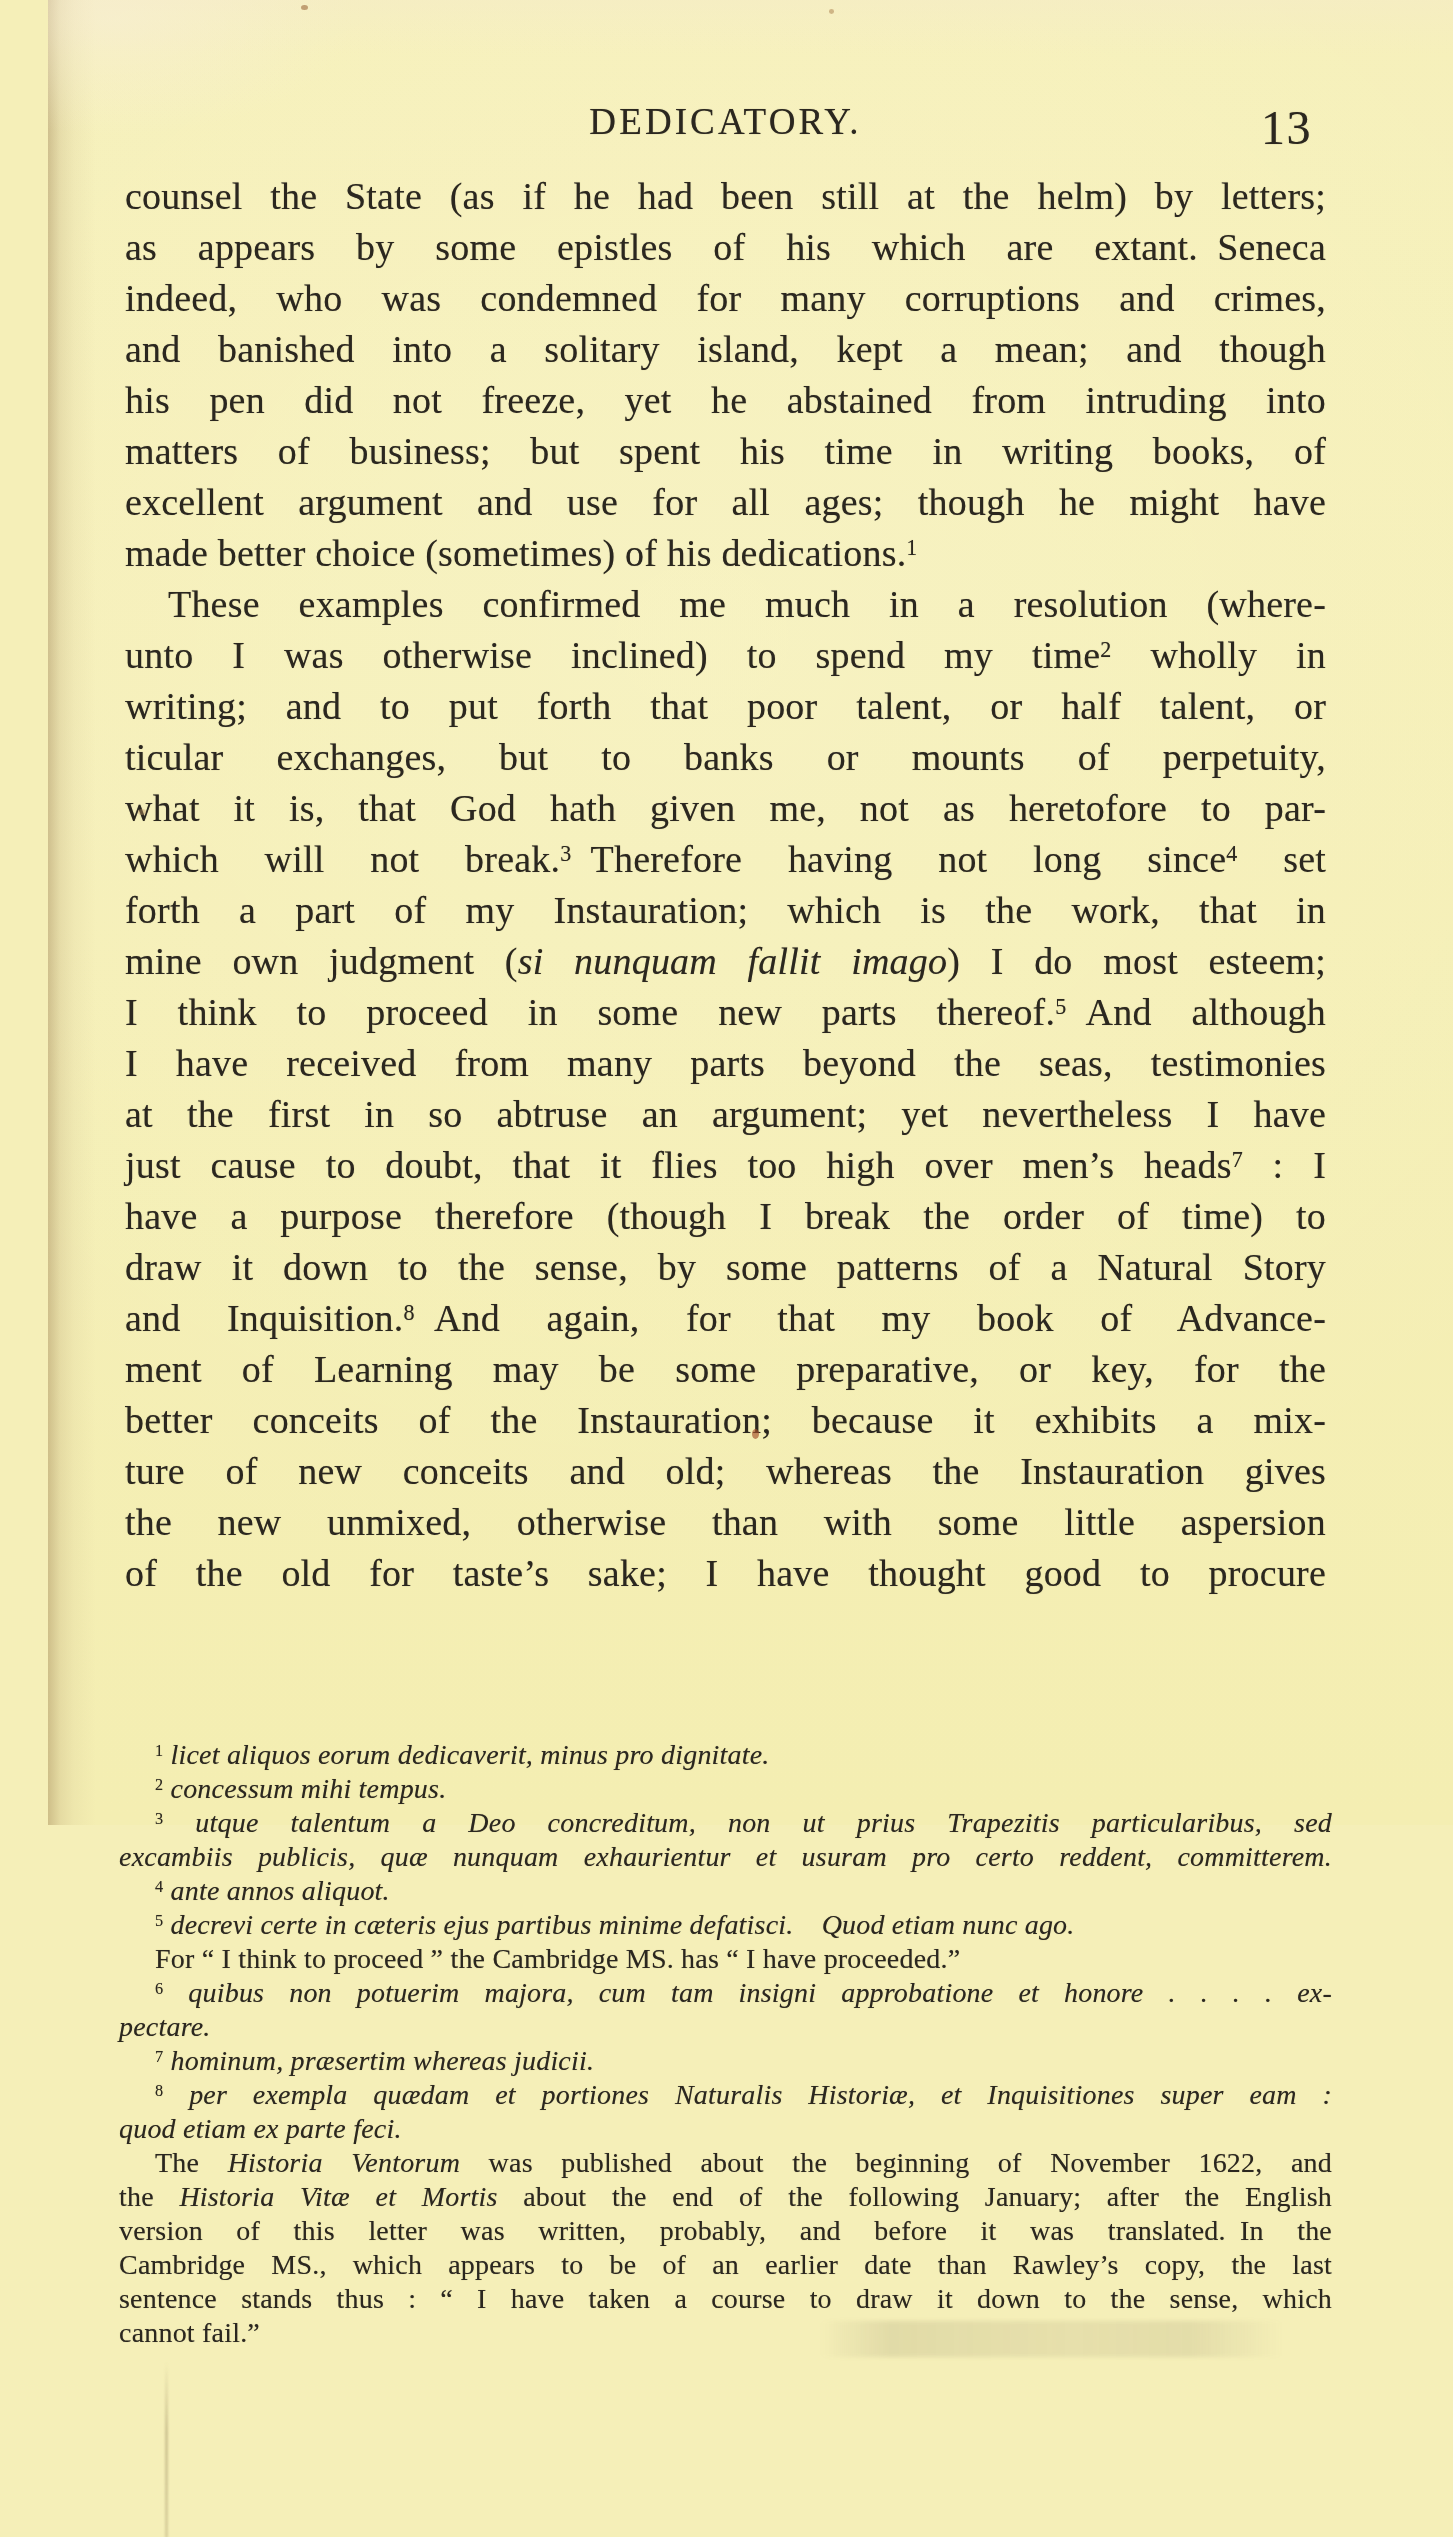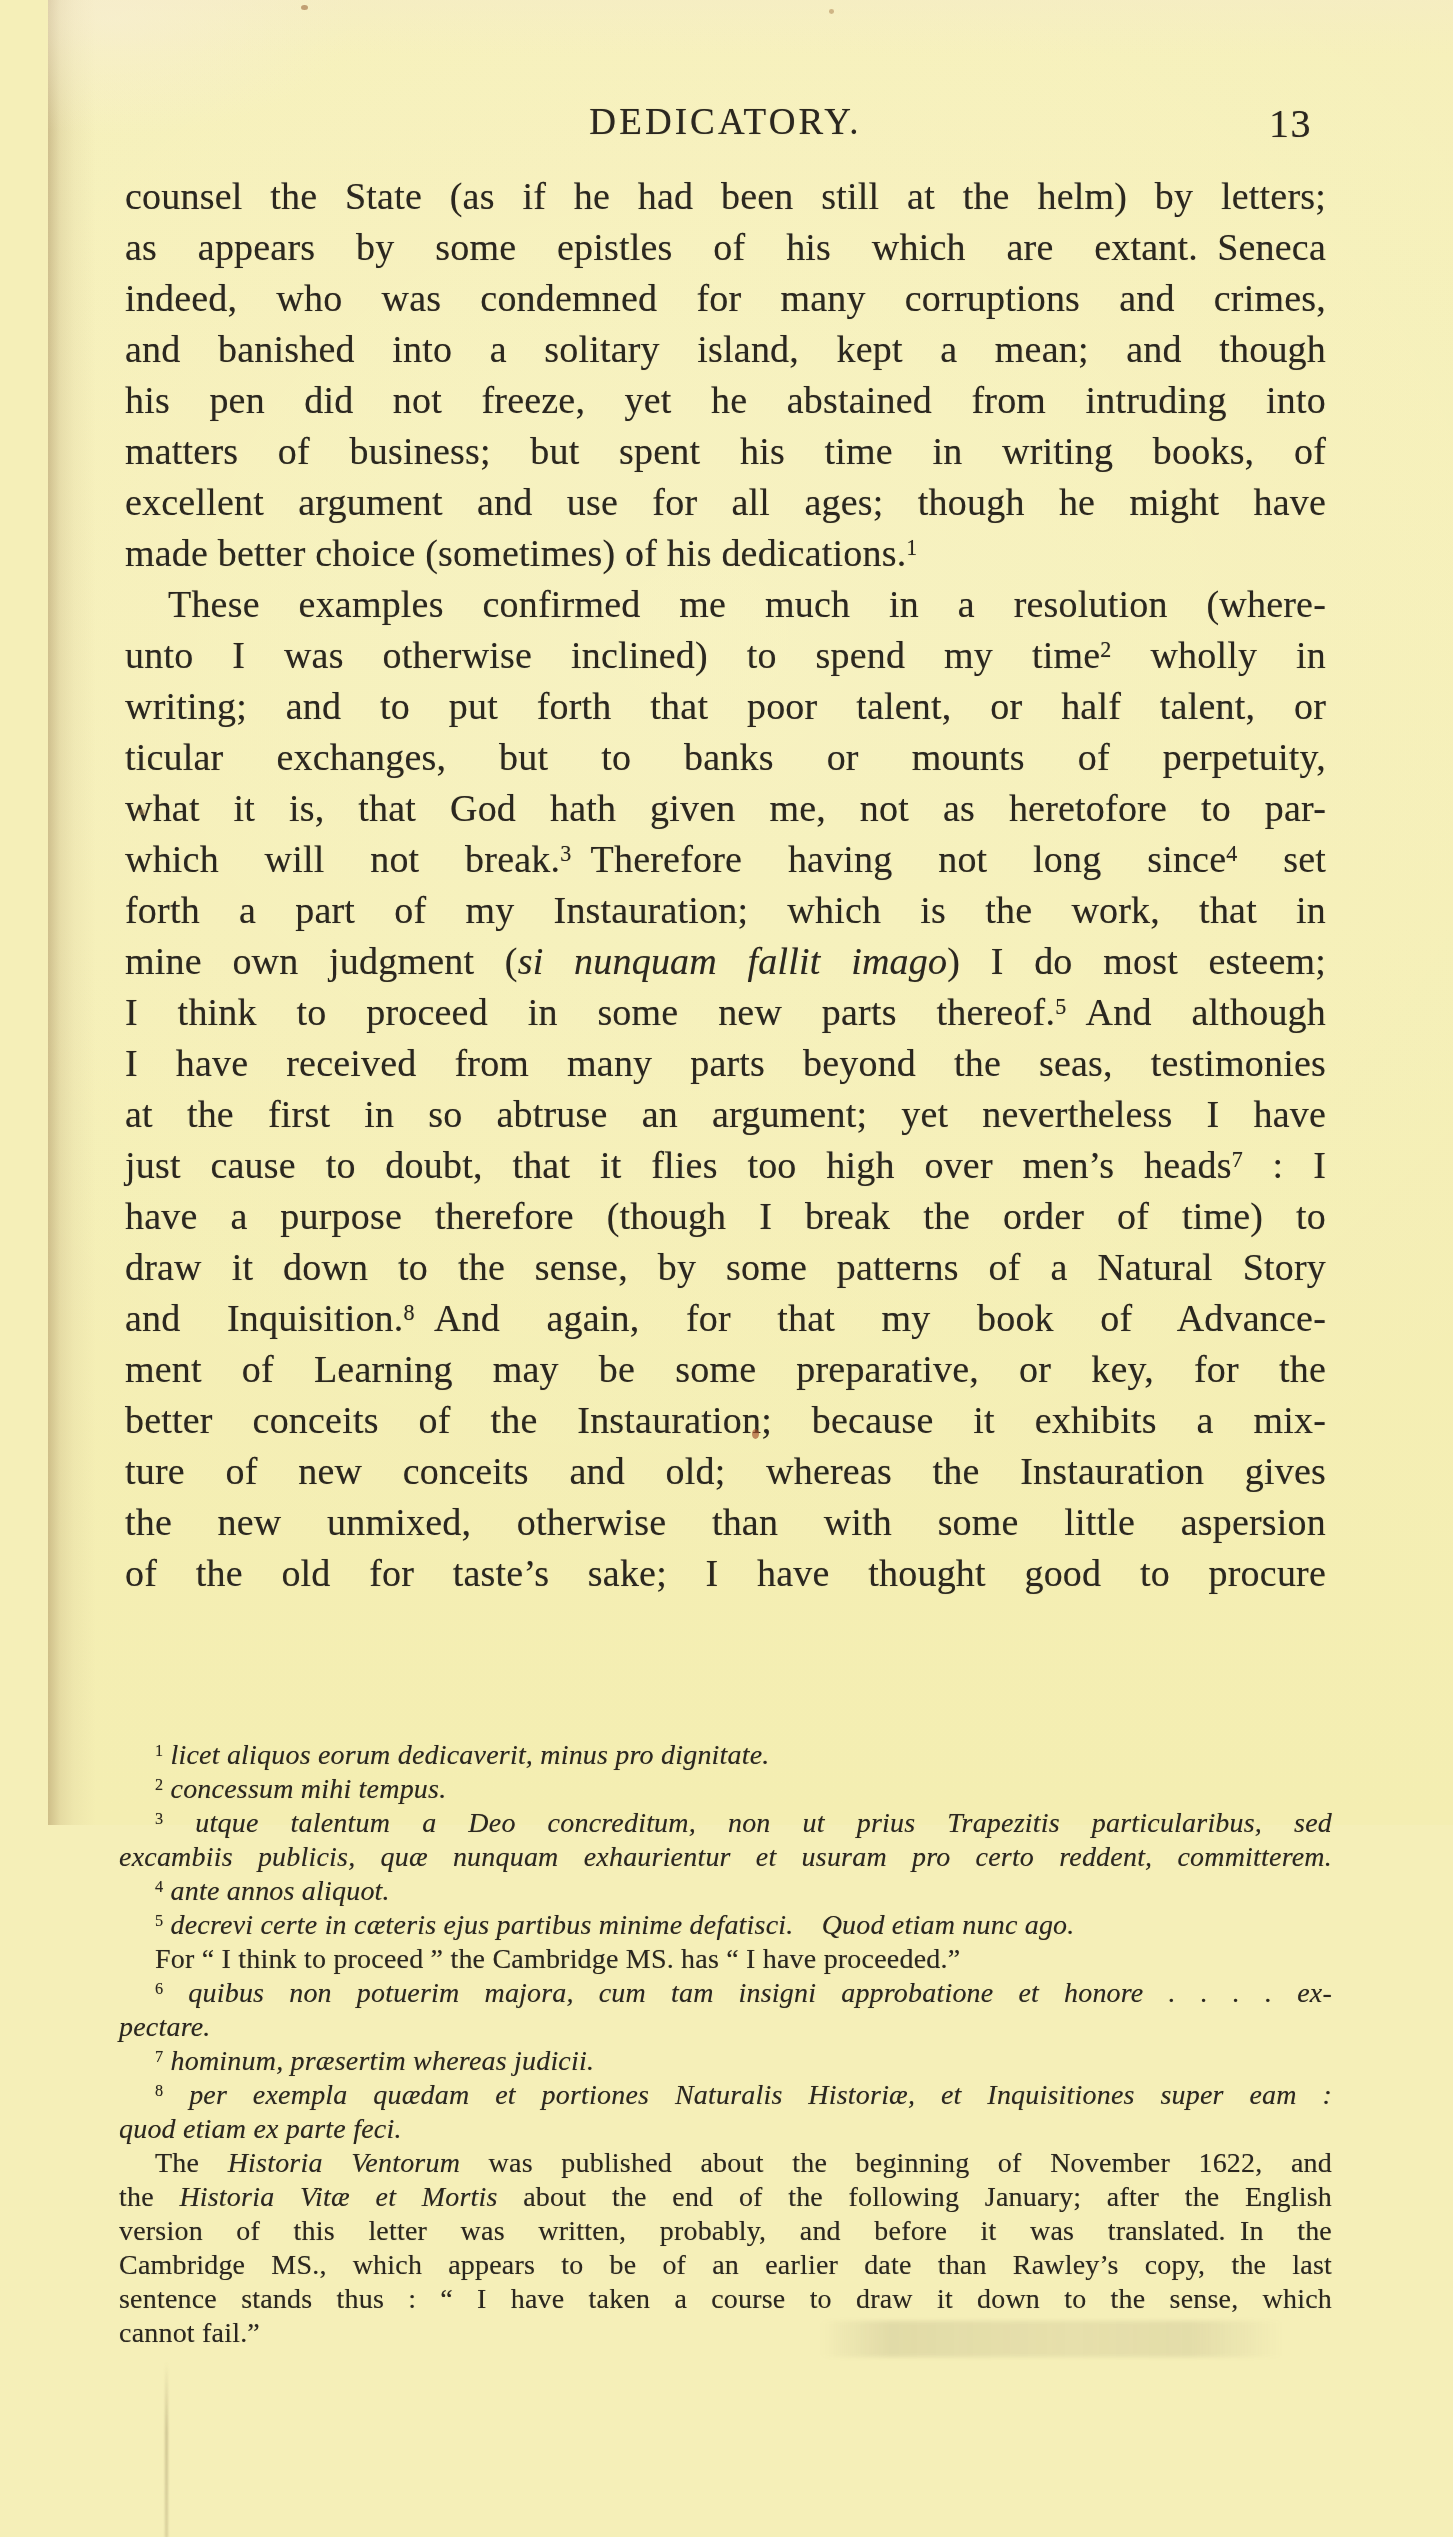--- a/index.html
+++ b/index.html
@@ -22,21 +22,21 @@
   .running-header{
     position:absolute;top:100px;left:77px;width:1201px;height:48px;
   }
   .header-title{
     position:absolute;left:0;right:0;text-align:center;
     font-size:37px;letter-spacing:3.1px;
     text-shadow:0 0 0.8px rgba(43,39,31,.55);
   }
   .page-number{
     position:absolute;right:14px;top:0;
-    font-size:40px;letter-spacing:1.5px;
+    font-size:48px;letter-spacing:1.5px;
     text-shadow:0 0 0.8px rgba(43,39,31,.55);
     text-align:right;
   }
   .body-text{
     position:absolute;top:171px;left:77px;width:1201px;
     font-size:38px;line-height:51px;
     letter-spacing:0.2px;
     text-shadow:0 0 0.8px rgba(43,39,31,.45);
   }
   .body-text .line{white-space:normal;}

